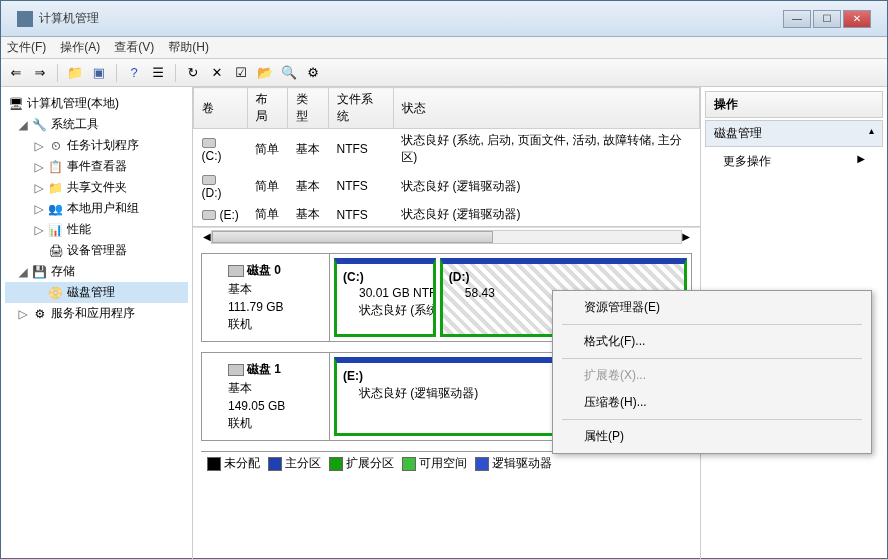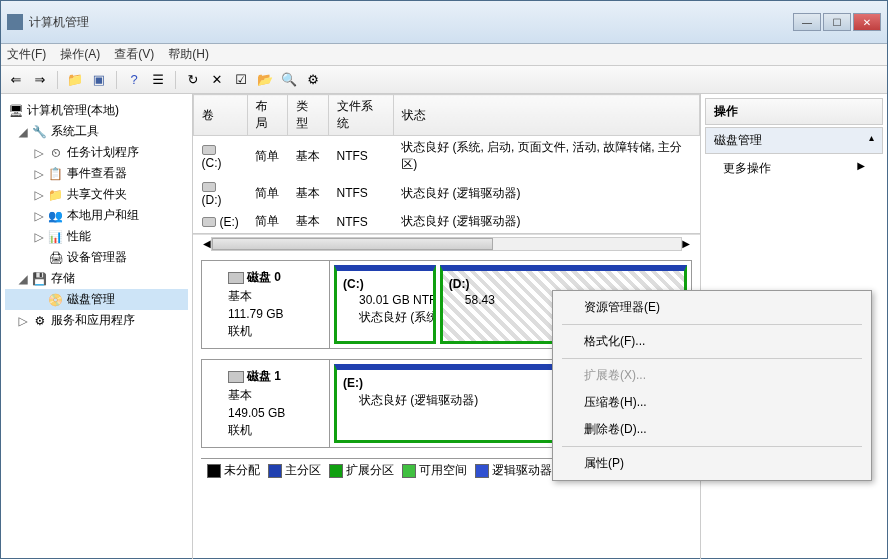--- a/index.html
+++ b/index.html
@@ -1,20 +1,20 @@
 <!DOCTYPE html>
 <html><head>
 <meta charset="utf-8">
 <style>
 * { margin: 0; padding: 0; box-sizing: border-box; font-family: "SimSun", "Microsoft YaHei", sans-serif; font-size: 12px; }
 body { background: #fff; width: 888px; height: 559px; overflow: hidden; }
 
 .window { width: 888px; height: 559px; border: 1px solid #4a6b8a; background: #fff; }
 
-.titlebar { height: 43px; background: linear-gradient(#e8f0f8, #d0e0f0); display: flex; align-items: center; padding: 0 6px; border-bottom: 1px solid #a0b0c0; }
+.titlebar { height: 36px; background: linear-gradient(#e8f0f8, #d0e0f0); display: flex; align-items: center; padding: 0 16px; border-bottom: 1px solid #a0b0c0; }
 .titlebar .icon { width: 16px; height: 16px; background: #5a7a9a; margin-right: 6px; }
 .titlebar .title { flex: 1; color: #333; }
 .titlebar .winbtns { display: flex; gap: 2px; }
 .titlebar .winbtn { width: 28px; height: 18px; background: linear-gradient(#e0e8f0,#c0d0e0); border: 1px solid #8a9ab0; display: flex; align-items: center; justify-content: center; font-family: Arial; font-size: 10px; color: #333; }
 .titlebar .winbtn.close { background: linear-gradient(#e07070,#c04040); color: #fff; }
 
 .menubar { height: 22px; background: #f5f5f5; border-bottom: 1px solid #ccc; display: flex; align-items: center; padding: 0 6px; gap: 14px; }
 .menubar span { color: #333; }
 
 .toolbar { height: 28px; background: linear-gradient(#fafafa,#ececec); border-bottom: 1px solid #ccc; display: flex; align-items: center; padding: 0 6px; gap: 6px; }
@@ -283,23 +283,20 @@
     <div class="ci">
         <span>格式化(F)...</span>
       </div>
     <div class="csep"></div>
     <div class="ci disabled">
         <span>扩展卷(X)...</span>
       </div>
     <div class="ci">
         <span>压缩卷(H)...</span>
       </div>
-    <div class="ci">
-        <span>删除卷(D)...</span>
-      </div>
     <div class="csep"></div>
     <div class="ci">
         <span>属性(P)</span>
       </div>
 
   </div>
 
 </div>
 
 </body></html>

